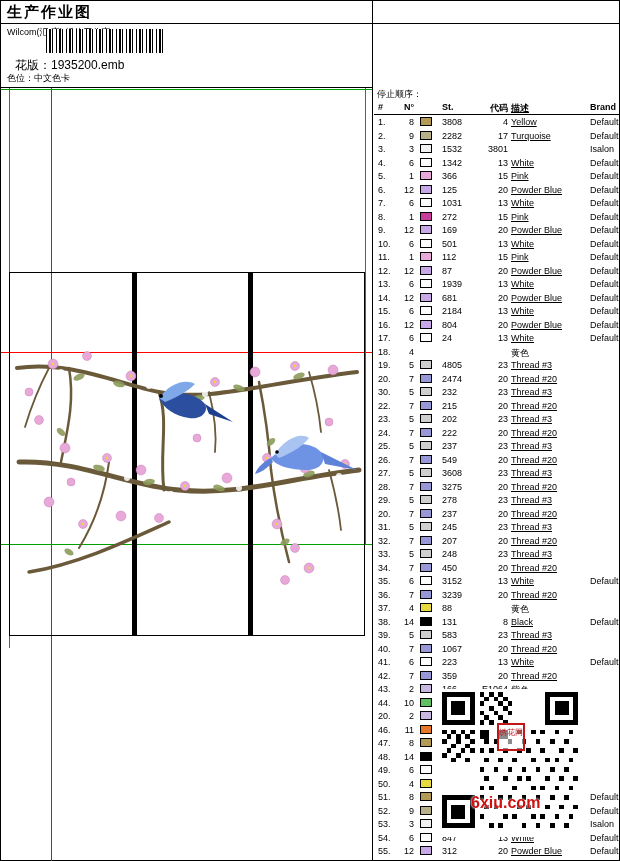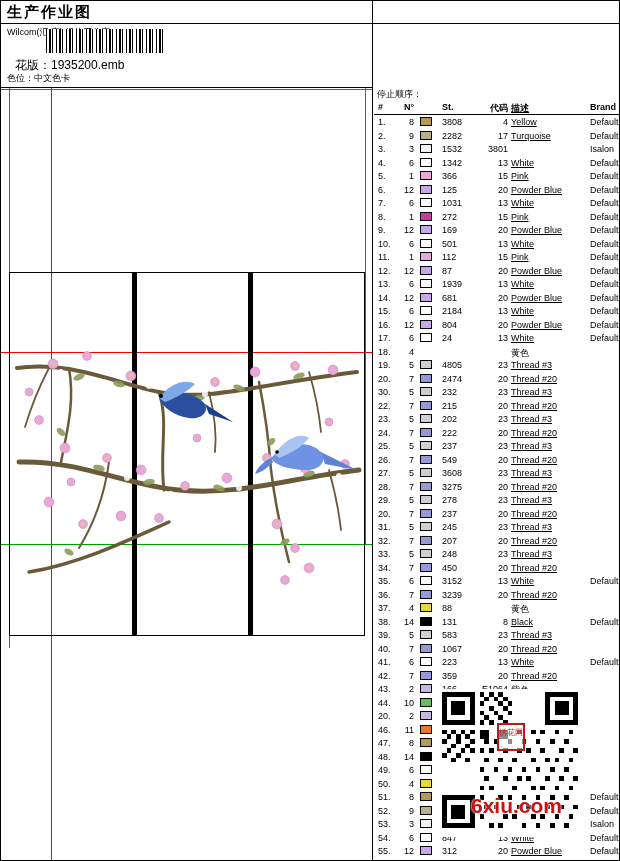--- a/index.html
+++ b/index.html
@@ -106,21 +106,21 @@
   .grp{position:absolute;left:137px;top:1px;font-size:9px;}
   
   .qr{
     position:absolute;left:438px;top:688px;width:142px;height:142px;
     background:#fff;
     border:3px solid #fff;
   }
   .qr svg{display:block;}
   .sixiu{
     position:absolute;left:470px;top:793px;
-    font-size:21px;font-weight:bold;color:#d01010;
+    font-size:16px;font-weight:bold;color:#d01010;
     font-family:"Liberation Sans", sans-serif;
     text-shadow:0 0 2px #fff,0 0 3px #fff;
   }
   .stamp{
     position:absolute;left:496px;top:722px;width:28px;height:28px;
     border:2px solid #c01818;box-sizing:border-box;
     color:#c01818;font-size:8px;line-height:9px;
     text-align:center;padding-top:3px;
     background:rgba(255,255,255,.55);
   }

